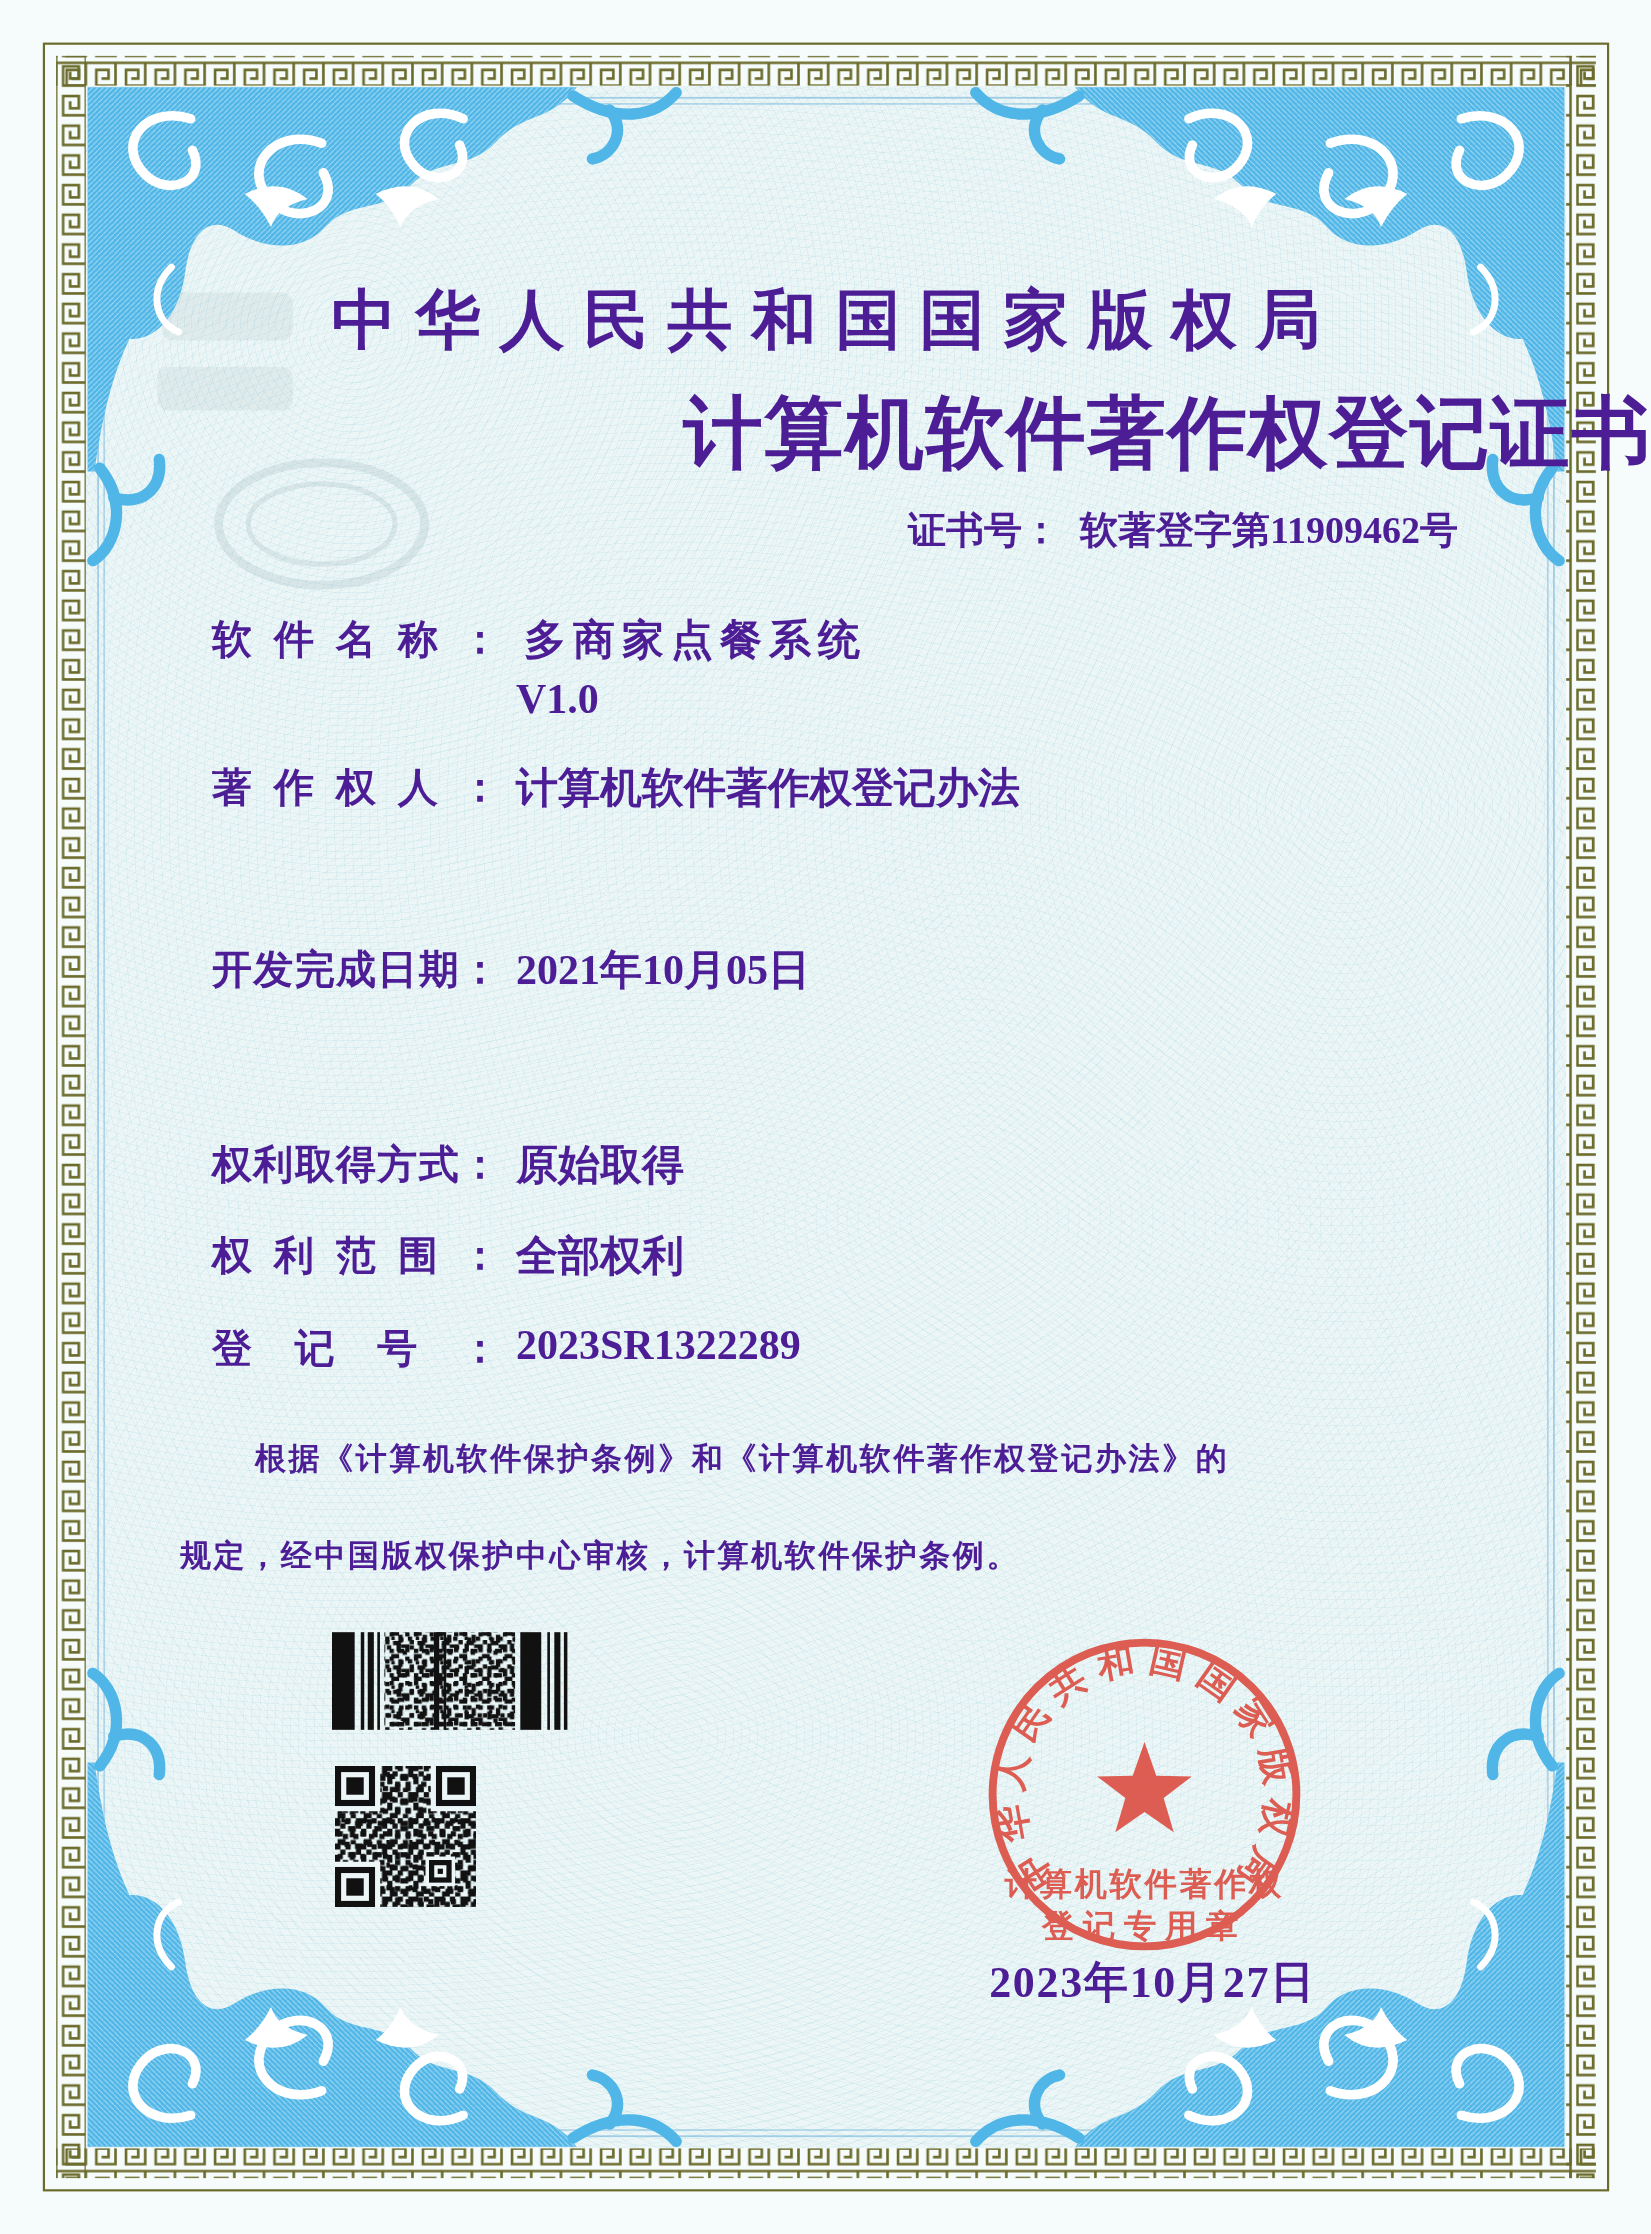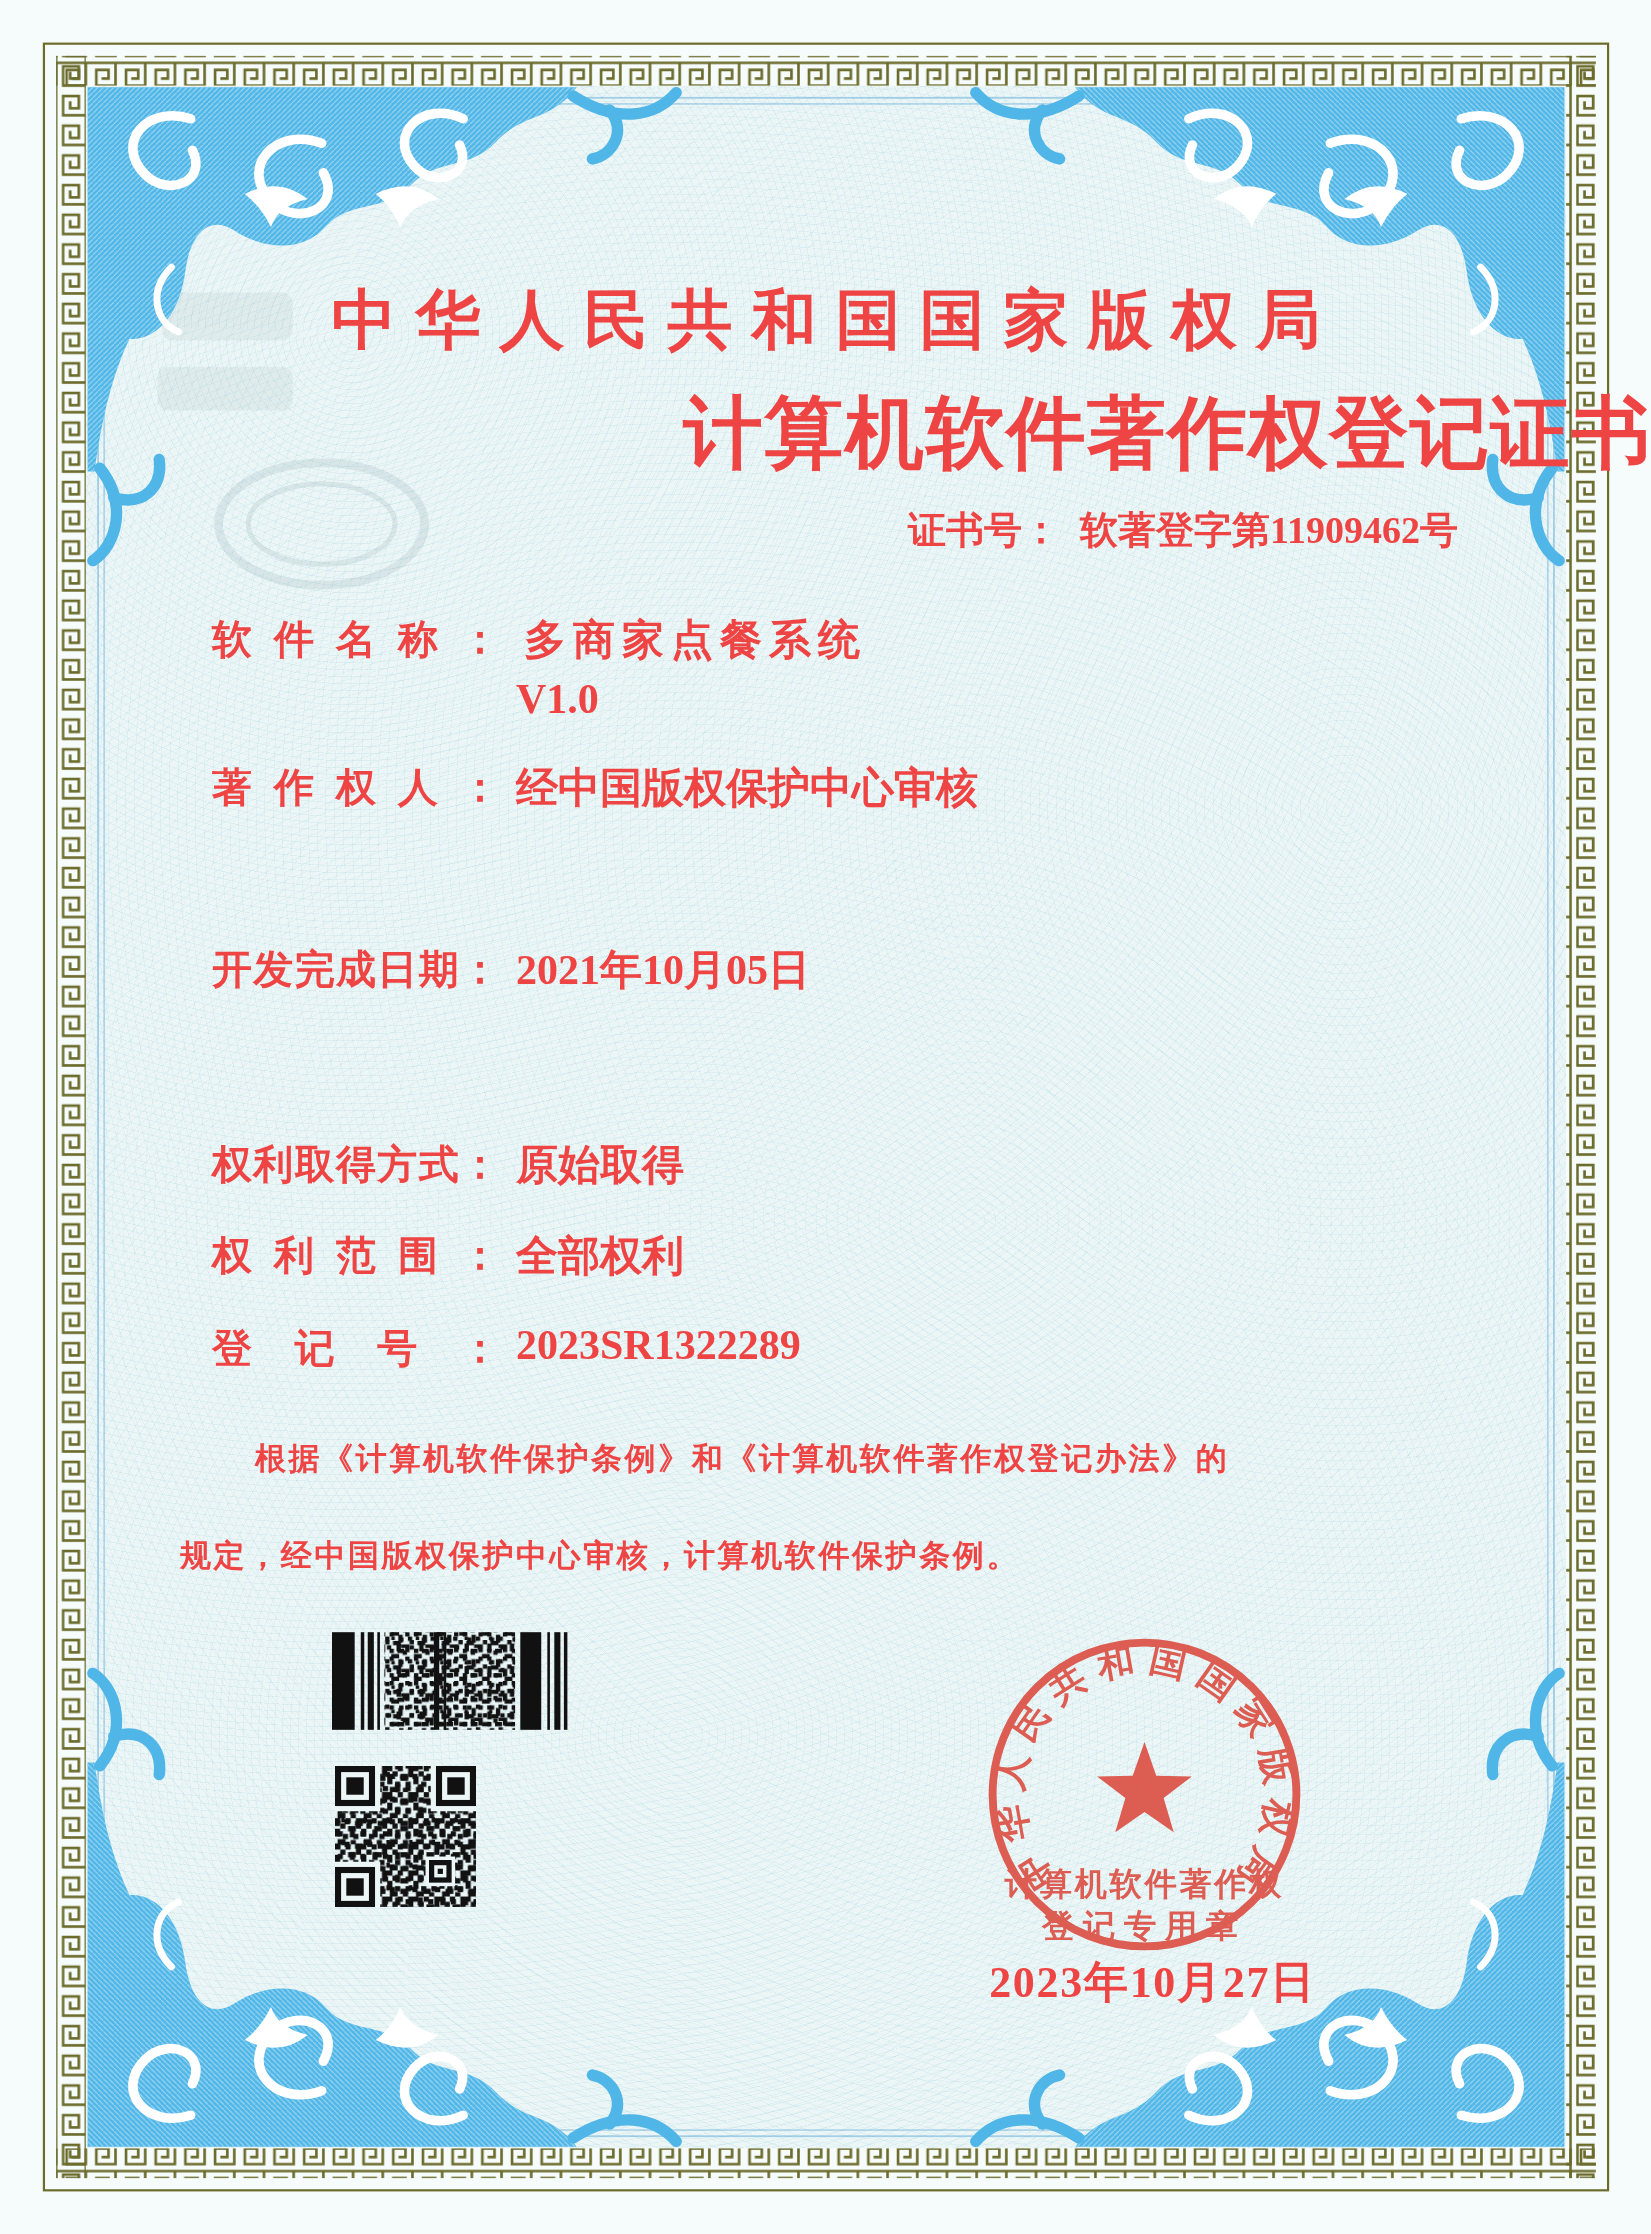--- a/index.html
+++ b/index.html
@@ -2,21 +2,21 @@
 <html style="font-size:14px"><head>
 <meta charset="utf-8">
 <style>
   html,body{margin:0;padding:0;background:#ffffff;}
   .page{
     position:relative;
     width:1652px;height:2234px;
     background:#f6fbfb;
     overflow:hidden;
     font-family:"Liberation Serif","DejaVu Serif",serif;
-    color:#ef4444;
+    color:#4c1d95;
   }
   
   .content-bg{
     position:absolute;left:86px;top:86px;right:86px;bottom:86px;
     background-color:#ecf6f6;
     background-image:
       repeating-radial-gradient(circle at 18% 12%, rgba(140,200,215,0.16) 0px, rgba(140,200,215,0.16) 0.9px, transparent 0.9px, transparent 7px),
       repeating-radial-gradient(circle at 85% 35%, rgba(140,200,215,0.13) 0px, rgba(140,200,215,0.13) 0.9px, transparent 0.9px, transparent 8.7px),
       repeating-radial-gradient(circle at 40% 80%, rgba(140,200,215,0.13) 0px, rgba(140,200,215,0.13) 0.9px, transparent 0.9px, transparent 7.9px),
       repeating-radial-gradient(circle at 60% 55%, rgba(140,200,215,0.10) 0px, rgba(140,200,215,0.10) 0.9px, transparent 0.9px, transparent 10.5px);
@@ -150,21 +150,21 @@
 
   <div class="row r-name">
     <div class="lbl">软件名称：</div>
     <div class="val val-name">多商家点餐系统</div>
   </div>
   <div class="row r-ver">
     <div class="val">V1.0</div>
   </div>
   <div class="row r-owner">
     <div class="lbl">著作权人：</div>
-    <div class="val">经中国版权保护中心审核</div>
+    <div class="val">计算机软件著作权登记办法</div>
   </div>
   <div class="row r-dev">
     <div class="lbl">开发完成日期：</div>
     <div class="val">2021年10月05日</div>
   </div>
   <div class="row r-acq">
     <div class="lbl">权利取得方式：</div>
     <div class="val">原始取得</div>
   </div>
   <div class="row r-scope">

